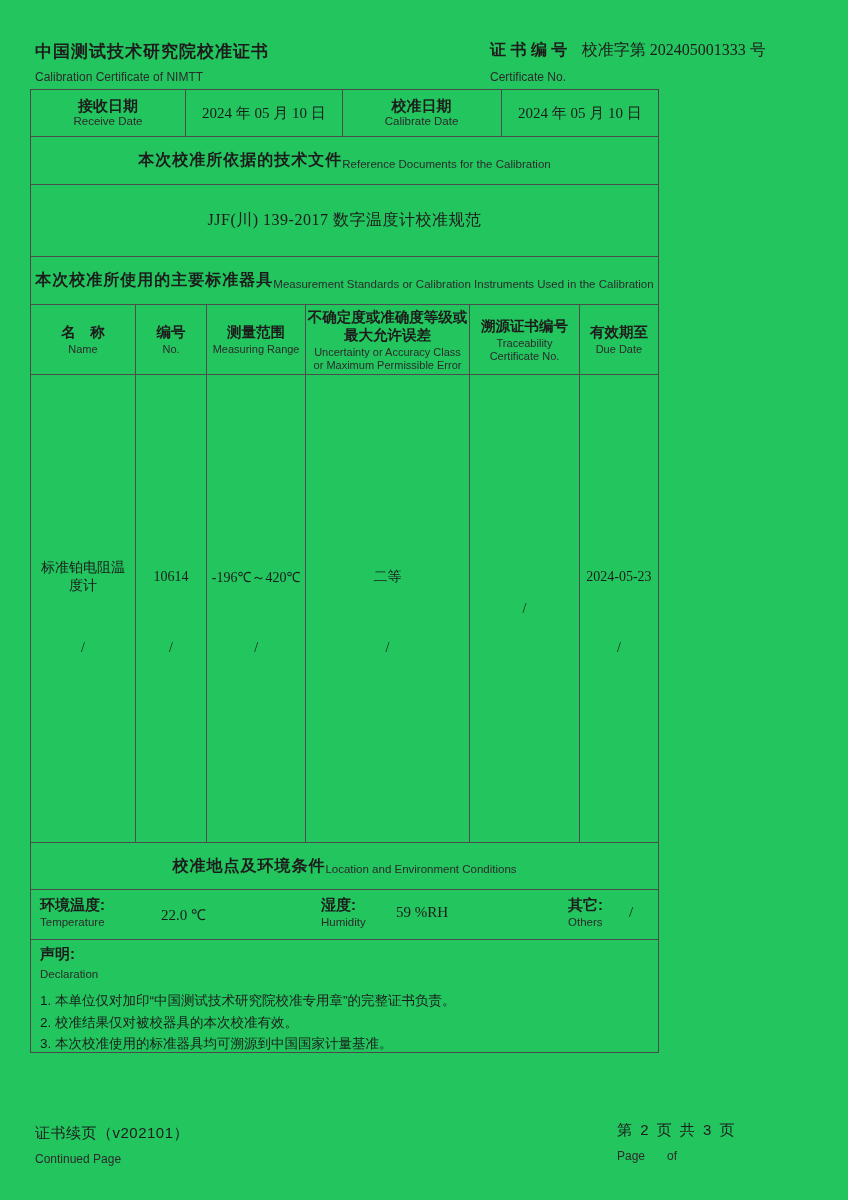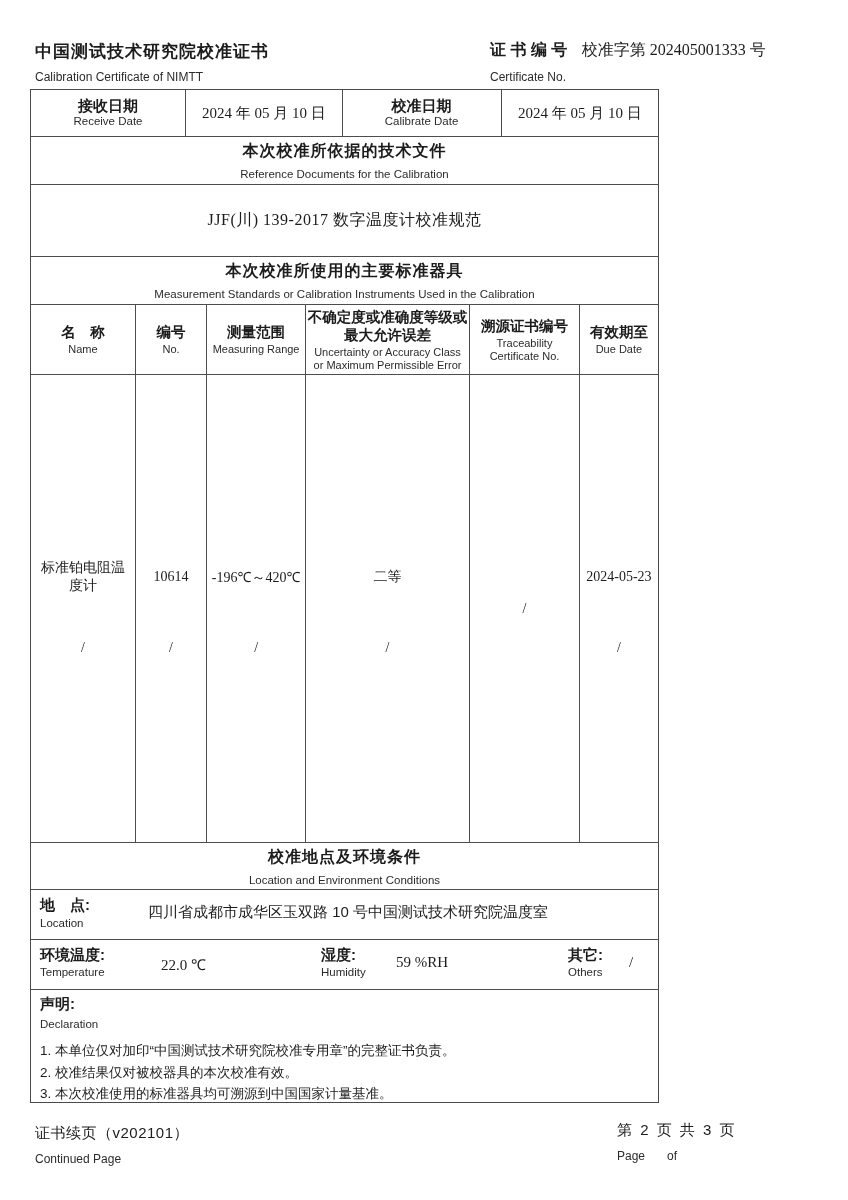--- a/index.html
+++ b/index.html
@@ -1,18 +1,18 @@
 <!DOCTYPE html>
 <html><head>
 <meta charset="utf-8">
 <style>
   * { margin:0; padding:0; box-sizing:border-box; }
   body { background:#e8e8e8; font-family:"Liberation Sans", sans-serif; }
   .page {
-    position:relative; width:848px; height:1200px; background:#ffffff;
+    position:relative; width:848px; height:1200px; background:#22c55e;
     color:#1c1c1c; overflow:hidden;padding-left:38px;
   }
   .abs { position:absolute; }
   .zh-title { font-size:17px; font-weight:600; letter-spacing:1px; }
   .en-sub { font-size:12px; color:#2b2b2b; }
   .cert-label { font-size:16px; font-weight:600; }
   .cert-value { font-size:16px; font-weight:500; font-family:"Liberation Serif", serif; }
 
   .doc-table {
     position:absolute; left:30px; top:89px; width:629px;
@@ -23,21 +23,21 @@
   .cell { border-left:1px solid #4d4d4d; display:flex; flex-direction:column; align-items:center; justify-content:center; text-align:center; }
   .cell:first-child { border-left:none; }
 
   .row-dates { height:46px; }
   .rc1 { flex-basis:24.56%; } .rc2 { flex-basis:24.97%; }
   .rc3 { flex-basis:25.37%; } .rc4 { flex-basis:25.10%; }
   .lbl-zh { font-size:15px; font-weight:600; line-height:1.25; }
   .lbl-en { font-size:11.5px; color:#2b2b2b; line-height:1.2; }
   .val-serif { font-family:"Liberation Serif", serif; font-size:15px; }
 
-  .row-sechead { height:48px; flex-direction:column; justify-content:center; display:flex; text-align:center; }
+  .row-sechead { height:48px; align-items:center; justify-content:center; display:flex; text-align:center; }
   .sec-zh { font-size:16px; font-weight:600; letter-spacing:1px; }
   .sec-en { font-size:11.5px; color:#2b2b2b; margin-top:6px; }
 
   .row-refdoc { height:72px; display:flex; align-items:center; justify-content:center; }
   .refdoc-text { font-size:16px; font-family:"Liberation Serif", serif; letter-spacing:0.5px; }
 
   .row-colhead { height:70px; }
   .sc1 { flex-basis:16.55%; } .sc2 { flex-basis:11.40%; } .sc3 { flex-basis:15.74%; }
   .sc4 { flex-basis:26.19%; } .sc5 { flex-basis:17.50%; } .sc6 { flex-basis:12.62%; }
   .colhead-zh { font-size:14.5px; font-weight:600; line-height:1.25; }
@@ -174,25 +174,20 @@
         <div class="bcell-data val-serif" style="font-size:14px;">2024-05-23</div>
         <div class="bcell-slash">/</div>
       </div>
     </div>
 
     <div class="trow row-sechead row-lochead">
       <div class="sec-zh">校准地点及环境条件</div>
       <div class="sec-en">Location and Environment Conditions</div>
     </div>
 
-    <div class="trow row-location">
-      <div class="loc-label-zh">地　点:</div>
-      <div class="loc-label-en">Location</div>
-      <div class="loc-value">四川省成都市成华区玉双路 10 号中国测试技术研究院温度室</div>
-    </div>
 
     <div class="trow row-env">
       <div class="env-zh" style="left:9px;">环境温度:</div>
       <div class="env-en" style="left:9px;">Temperature</div>
       <div class="env-val" style="left:130px;">22.0 ℃</div>
       <div class="env-zh" style="left:290px;">湿度:</div>
       <div class="env-en" style="left:290px;">Humidity</div>
       <div class="env-val" style="left:365px;">59 %RH</div>
       <div class="env-zh" style="left:537px;">其它:</div>
       <div class="env-en" style="left:537px;">Others</div>

